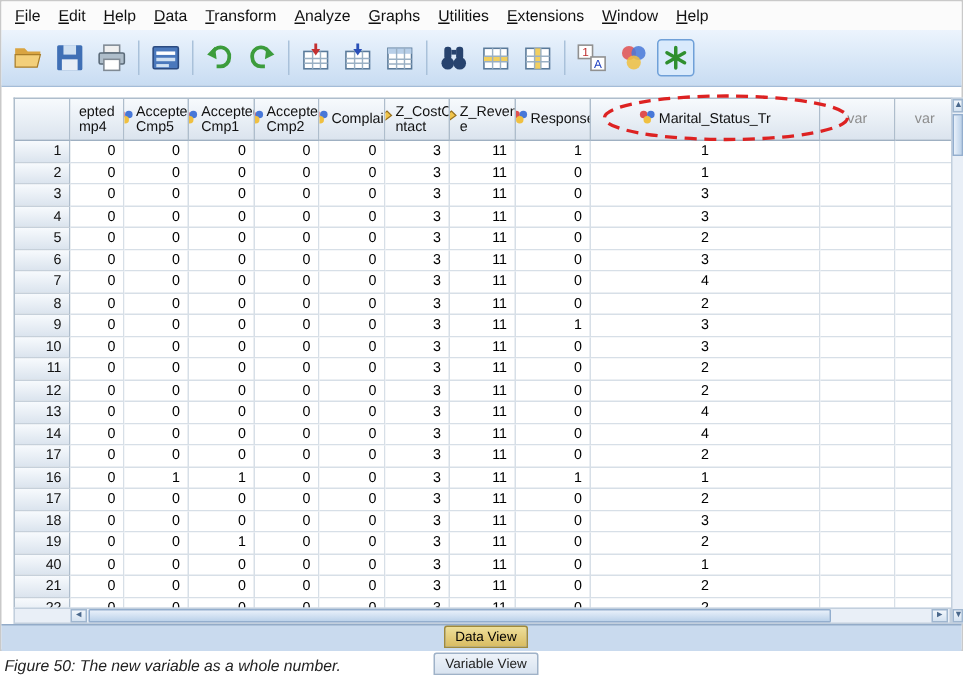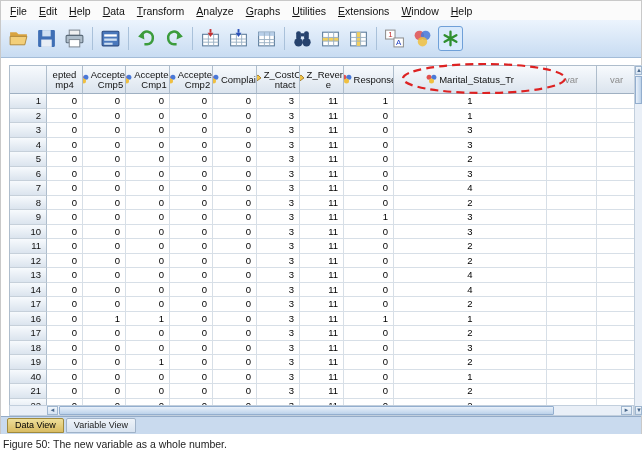--- a/index.html
+++ b/index.html
@@ -15,21 +15,21 @@
   .toolbar{position:absolute;left:0;top:19px;width:100%;height:38px;background:linear-gradient(#ecf4fd,#c8dcf2);border-bottom:1px solid #a3bcd8;display:flex;align-items:center;gap:3px;padding-left:5px;box-sizing:border-box;}
   .tbi{width:25px;height:25px;display:inline-flex;align-items:center;justify-content:center;flex:0 0 auto;}
   .tbi svg{width:21px;height:21px;}
   .tbi-active{background:#d9eafc;border:1px solid #6fa0d8;border-radius:3px;box-sizing:border-box;}
   .tbsep{width:1px;height:23px;background:#a9c1da;margin:0 2px;flex:0 0 auto;}
 
   
   .grid{position:absolute;left:8px;top:64px;width:625px;height:340px;overflow:hidden;border-left:1px solid #aebdcc;border-top:1px solid #aebdcc;background:#fff;}
   .ghead{display:flex;}
   .hcell{flex:0 0 auto;height:28px;background:linear-gradient(#f7fafd,#dbe4ee);border-right:1px solid #aebdcc;border-bottom:1px solid #9fb0c2;box-sizing:border-box;display:flex;align-items:center;justify-content:center;gap:2px;font-size:9.5px;color:#111;overflow:hidden;}
-  .hlines{display:flex;flex-direction:column;align-items:center;line-height:10px;}
+  .hlines{display:flex;flex-direction:column;line-height:10px;}
   .varh{color:#8c8c8c;}
   .corner{width:37px;}
   .gbody{height:312px;overflow:hidden;}
   .grid-row{display:flex;height:14.5px;}
   .rowhdr{flex:0 0 37px;background:linear-gradient(#f7fafd,#dbe4ee);border-right:1px solid #aebdcc;border-bottom:1px solid #c6d0da;box-sizing:border-box;font-size:9.5px;text-align:right;padding-right:5px;line-height:13.5px;color:#111;}
   .cell{flex:0 0 auto;border-right:1px solid #d7dfe7;border-bottom:1px solid #d7dfe7;box-sizing:border-box;font-size:9.5px;text-align:right;padding-right:5px;line-height:13.5px;background:#fff;color:#000;}
   .c-center{text-align:center;padding-right:0;}
   .col-0{width:36px}.col-1{width:43px}.col-2{width:44px}.col-3{width:43px}.col-4{width:44px}
   .col-5{width:43px}.col-6{width:44px}.col-7{width:50px}.col-8{width:153px}.col-9{width:50px}.col-10{width:40px}
 
@@ -38,28 +38,28 @@
   .sbtn{position:absolute;background:linear-gradient(#f2f7fc,#d4e2f1);border:1px solid #9fb6cf;color:#4a688c;font-size:6px;line-height:7px;text-align:center;box-sizing:border-box;}
   .hs-left{left:37px;top:0;width:11px;height:9px;}
   .hs-right{left:611px;top:0;width:11px;height:9px;}
   .hthumb{position:absolute;left:49px;top:0;width:495px;height:9px;background:linear-gradient(#e8f0fa,#bcd2ea);border:1px solid #93aece;box-sizing:border-box;border-radius:1px;}
   .vscroll{position:absolute;left:633px;top:64px;width:9px;height:351px;background:#e9eff7;border:1px solid #c2cfdd;box-sizing:border-box;}
   .vs-up{left:0;top:0;width:7px;height:9px;}
   .vs-down{left:0;bottom:0;width:7px;height:9px;}
   .vthumb{position:absolute;left:0;top:10px;width:7px;height:28px;background:linear-gradient(90deg,#e8f0fa,#bcd2ea);border:1px solid #93aece;box-sizing:border-box;}
 
   
-  .tabbar{position:absolute;left:0;top:415px;width:100%;height:18px;background:#c9daee;border-top:1px solid #93abc8;box-sizing:border-box;display:flex;align-items:center;padding-left:6px;gap:2px;}
+  .tabbar{position:absolute;left:0;top:415px;width:100%;height:18px;background:#c9daee;border-top:1px solid #93abc8;box-sizing:border-box;display:flex;align-items:center;padding-left:6px;gap:2px;flex-direction:column;}
   .tab{font-size:9px;padding:1px 7px 2px;border:1px solid #9fb2c8;background:linear-gradient(#eef3f9,#d8e3f0);color:#222;border-radius:2px 2px 0 0;margin-bottom:1px;}
   .tab-active{background:linear-gradient(#eedf9a,#d9bc62);border:1px solid #a08a3c;color:#000;}
 
   
   .ellipse{position:absolute;left:398px;top:60px;width:170px;height:35px;z-index:30;pointer-events:none;}
 
-  .caption{position:absolute;left:3px;top:438px;font-size:10.5px;color:#222;}
+  .caption{position:absolute;left:3px;top:438px;font-size:10.5px;font-style:italic;color:#222;}
 </style>
 </head>
 <body>
 
 <div class="app">
 
   <div class="menubar">
     <span class="menu-item">File</span>
     <span class="menu-item">Edit</span>
     <span class="menu-item">Help</span>

